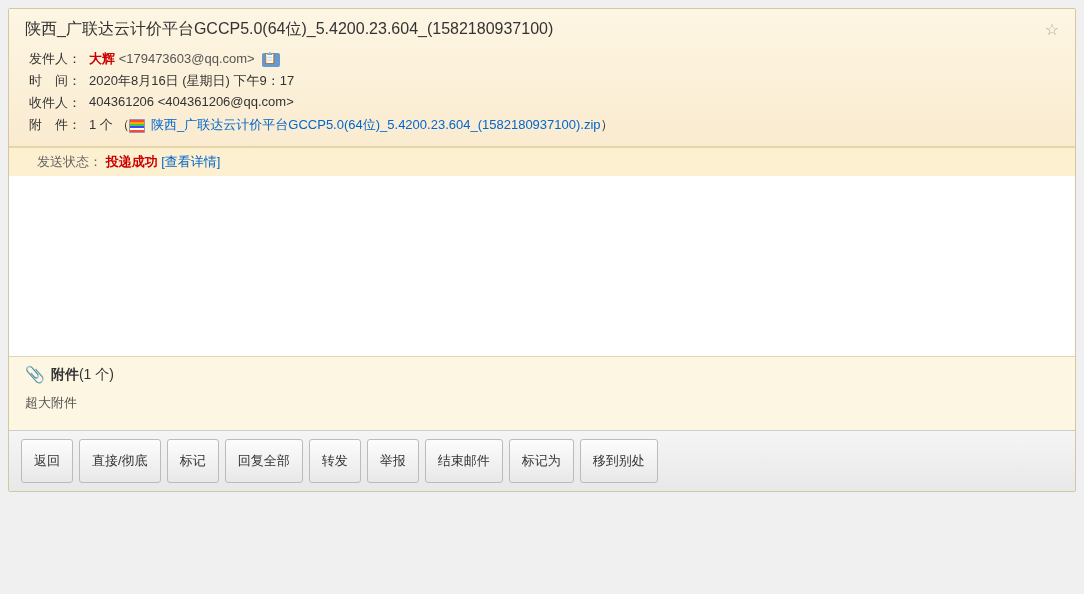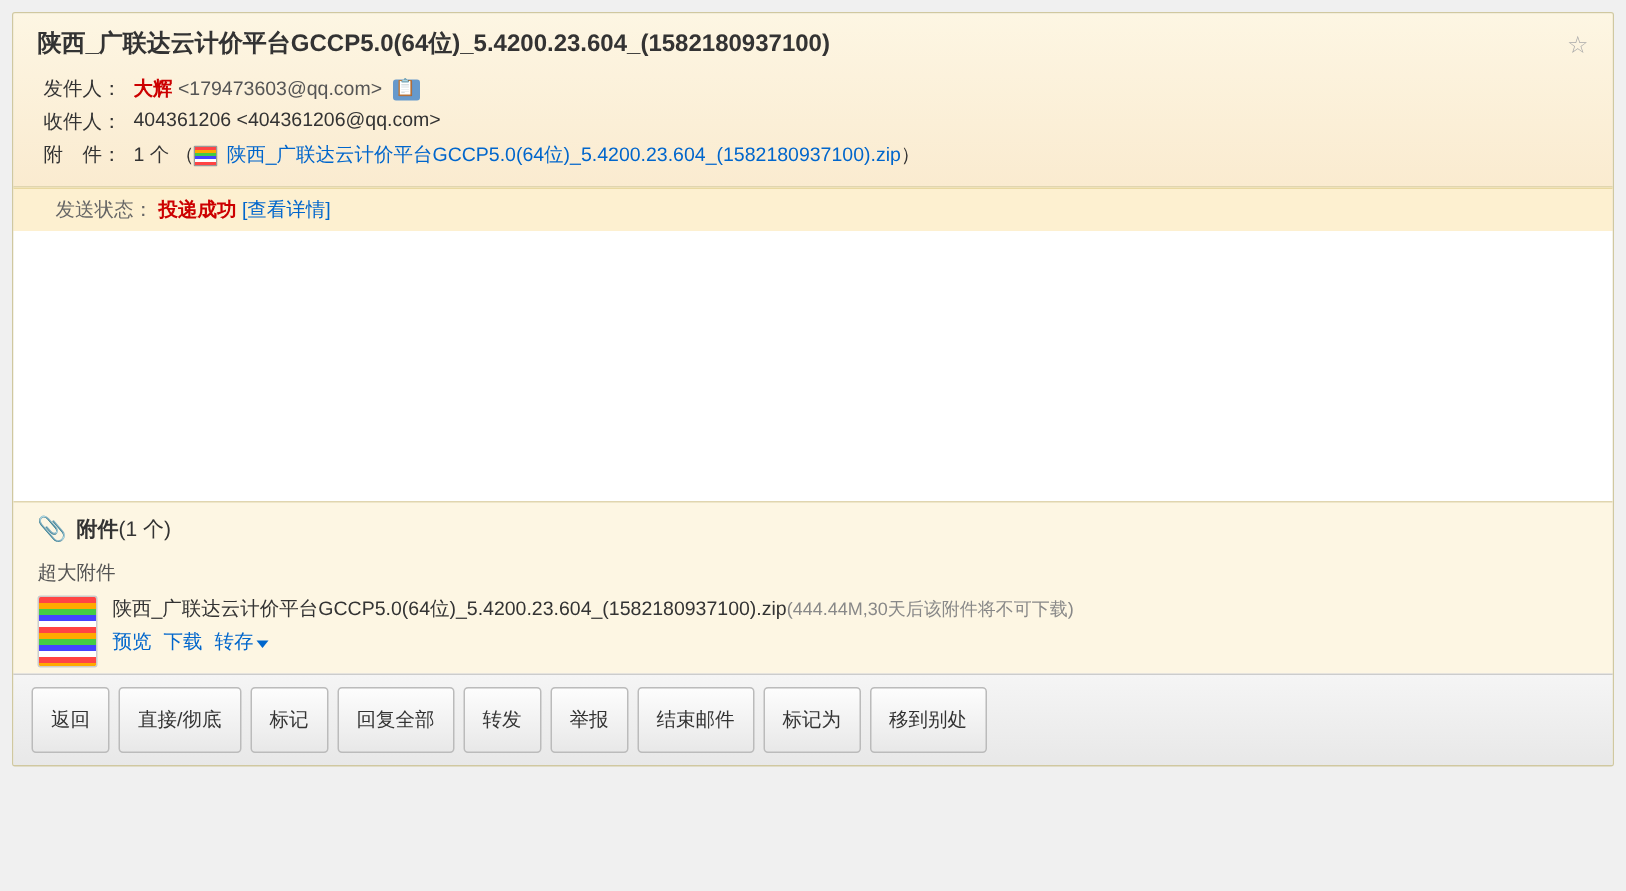--- a/index.html
+++ b/index.html
@@ -26,21 +26,21 @@
     }
 
     .email-title-row {
       display: flex;
       align-items: center;
       margin-bottom: 8px;
     }
 
     .email-title {
       font-size: 16px;
-      font-weight: bold;
+      font-weight: normal;
       color: #333;
       flex: 1;
     }
 
     .star-icon {
       margin-left: 8px;
       color: #aaa;
       font-size: 16px;
       cursor: pointer;
     }
@@ -270,20 +270,24 @@
 
     <table class="meta-table">
       <tbody>
           <tr>
         <td class="meta-label">发件人：</td>
         <td class="meta-value">
           <span class="sender-name">大辉</span>
           <span class="sender-email">&lt;179473603@qq.com&gt;</span>
           <span class="address-book-icon"></span>
         </td>
+      </tr>
+      <tr>
+        <td class="meta-label">时　间：</td>
+        <td class="meta-value">2020年8月16日 (星期日) 下午9：17</td>
       </tr>
       <tr>
         <td class="meta-label">收件人：</td>
         <td class="meta-value">404361206 &lt;404361206@qq.com&gt;</td>
       </tr>
       <tr>
         <td class="meta-label">附　件：</td>
         <td class="meta-value">
           <span>1 个</span>
           （<span style="display:inline-flex;align-items:center;vertical-align:middle;">
@@ -315,42 +319,20 @@
 
   <div class="attachments-section">
     <div class="attachments-header">
       <span class="attachment-clip-icon">📎</span>
       <span>附件</span>
       <span style="font-weight:normal;margin-left:0;">(1 个)</span>
     </div>
 
     <div class="super-attachment-label">超大附件</div>
 
-    <div class="attachment-item">
-
-      <div class="attachment-file-icon">
-        <div class="zip-icon">
-          <div class="zip-icon-stripes"></div>
-        </div>
-      </div>
-
-      <div class="attachment-info">
-        <div class="attachment-filename">
-          <span>陕西_广联达云计价平台GCCP5.0(64位)_5.4200.23.604_(1582180937100).zip</span><span class="attachment-meta">(444.44M,30天后该附件将不可下载)</span>
-        </div>
-        <div class="attachment-actions">
-          <a class="attachment-action-link">预览</a>
-          <a class="attachment-action-link">下载</a>
-          <span class="transfer-btn">
-            <span>转存</span>
-            <span class="chevron-down"></span>
-          </span>
-        </div>
-      </div>
-    </div>
   </div>
 
   <div class="bottom-toolbar">
   <button class="toolbar-btn">返回</button>
       <button class="toolbar-btn">直接/彻底</button>
       <button class="toolbar-btn">标记</button>
       <button class="toolbar-btn">回复全部</button>
       <button class="toolbar-btn">转发</button>
       <button class="toolbar-btn">举报</button>
       <button class="toolbar-btn">结束邮件</button>

